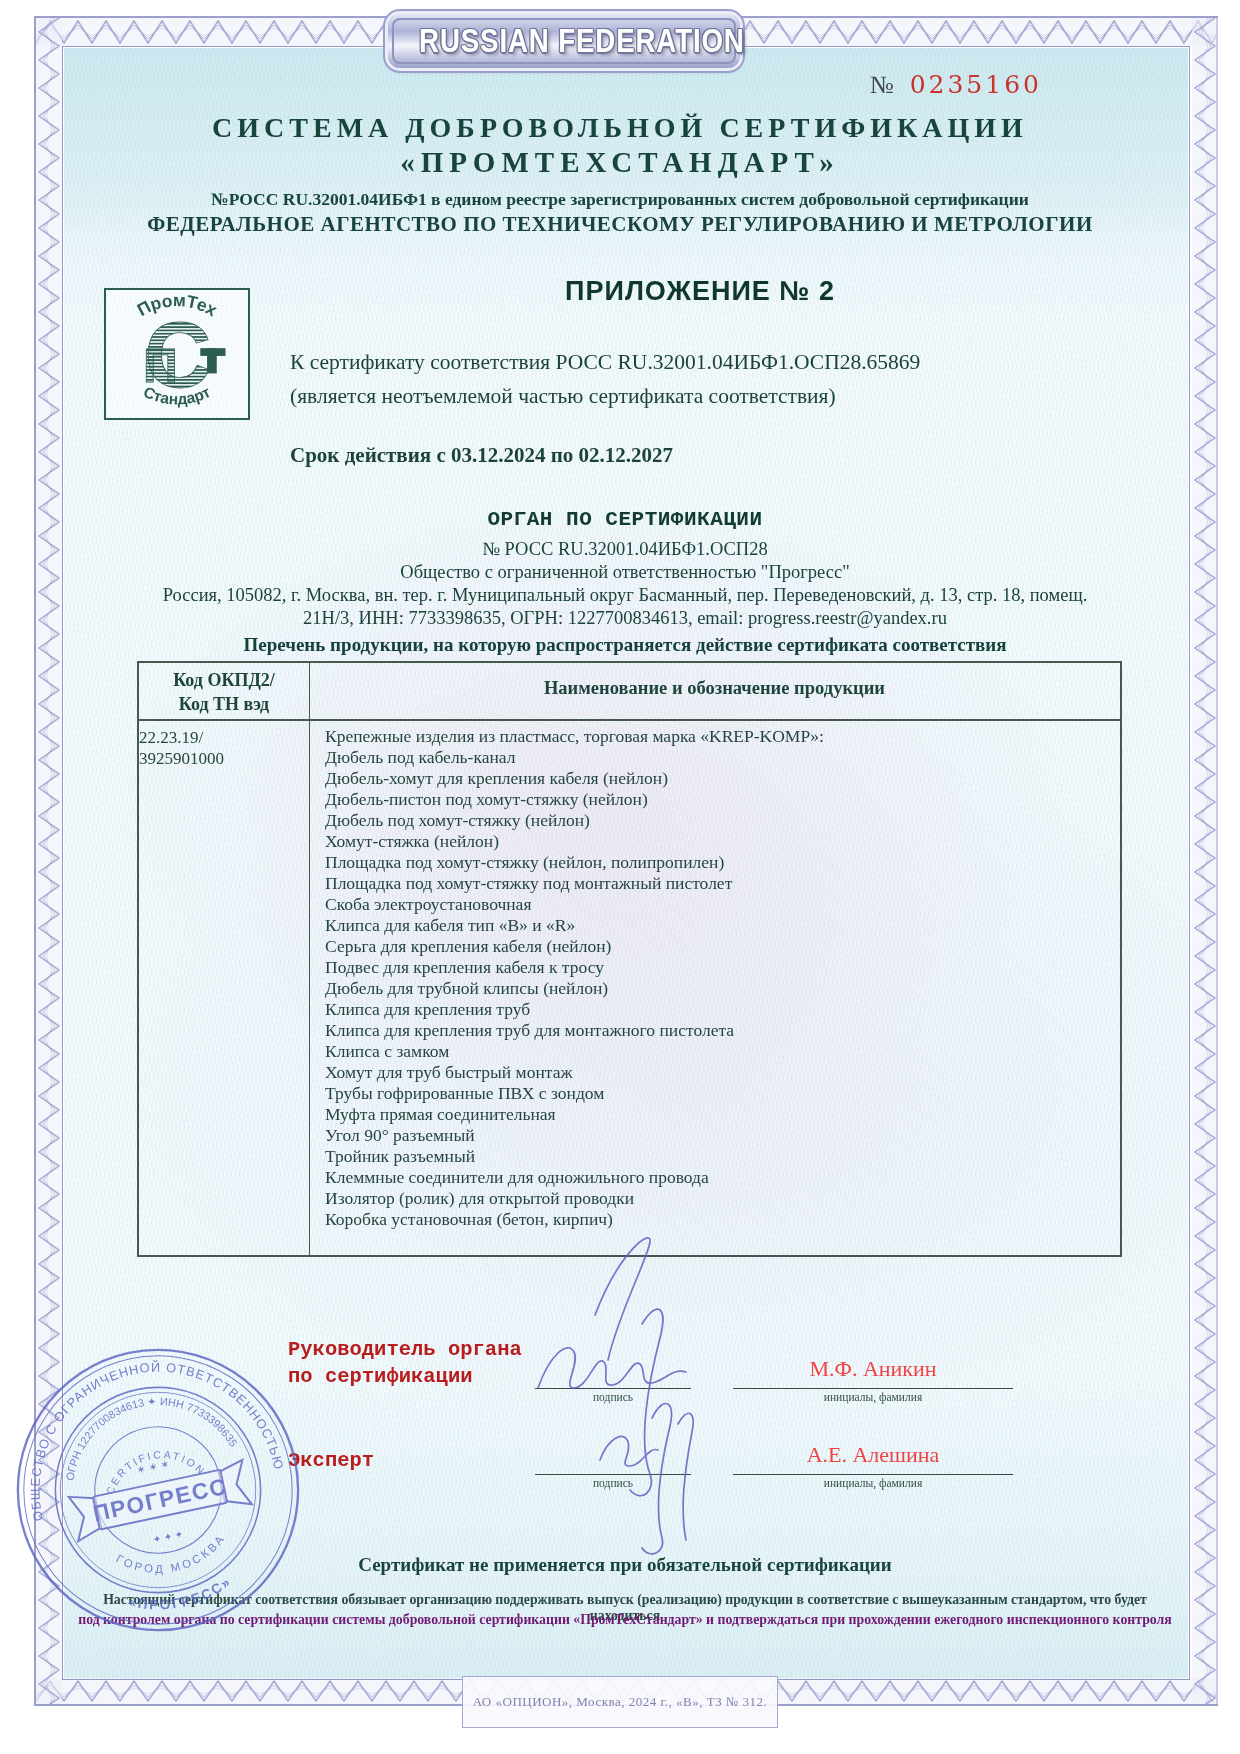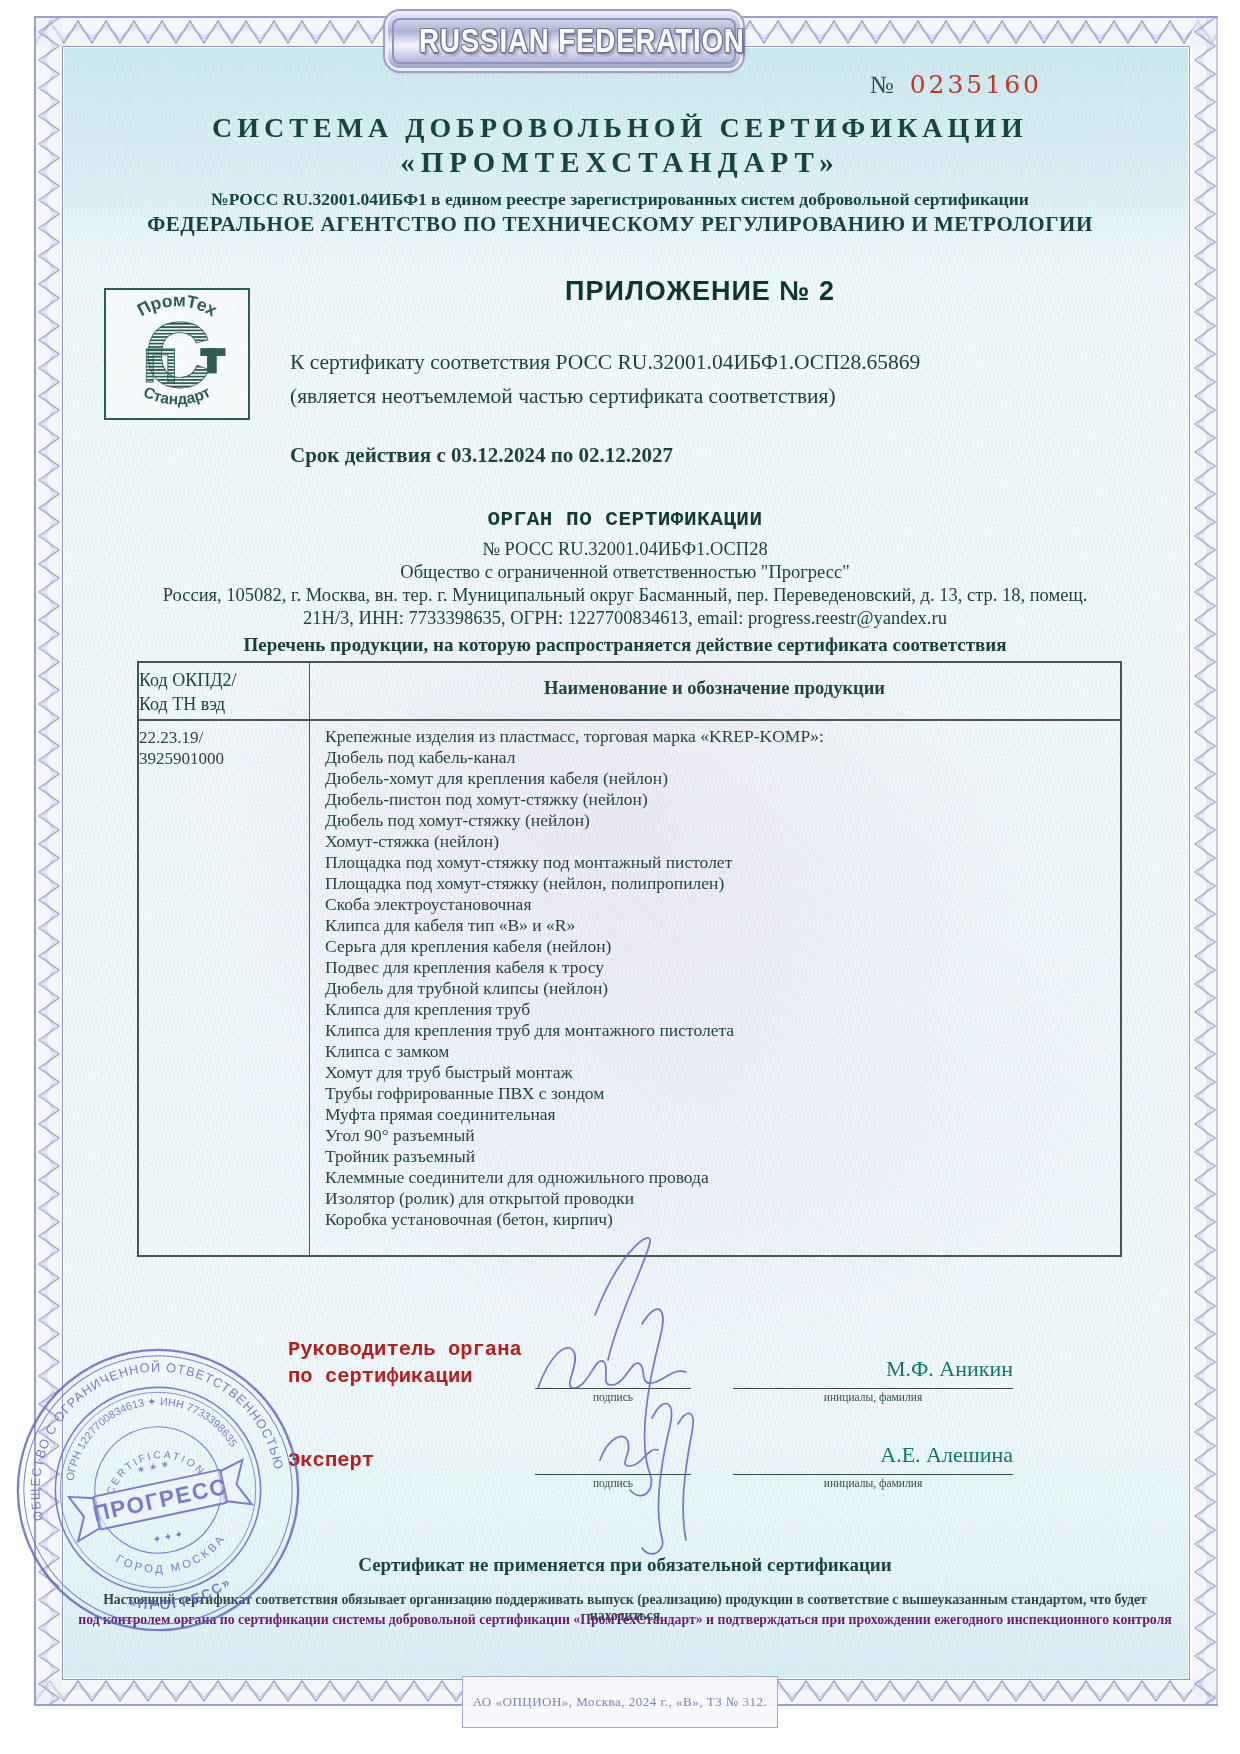--- a/index.html
+++ b/index.html
@@ -56,40 +56,40 @@
   #organ-h{top:508px;font-family:Liberation Mono, monospace;font-weight:bold;font-size:21px;color:#123c30;letter-spacing:.5px}
   #organ-no{top:539px;font-size:18.5px}
   #organ-co{top:562px;font-size:18.5px}
   #addr1{top:585px;font-size:18.5px}
   #addr2{top:608px;font-size:18.5px}
   #list-h{top:634px;font-size:19px;font-weight:bold;color:#14413a}
   
   #ptable{left:137px;top:661px;width:985px;height:596px;border:2px solid #47584f}
   #ptable .divider{position:absolute;left:170px;top:0;bottom:0;border-left:1.5px solid #47584f}
   #ptable .hrow{position:absolute;left:0;right:0;top:0;height:56px;border-bottom:2px solid #47584f}
-  #th-code{position:absolute;left:0;width:170px;top:5px;text-align:left;font-weight:normal;font-size:18px;line-height:24px;color:#1d443d}
+  #th-code{position:absolute;left:0;width:170px;top:5px;text-align:center;font-weight:bold;font-size:18px;line-height:24px;color:#1d443d}
   #th-name{position:absolute;left:170px;right:0;top:15px;text-align:center;font-weight:bold;font-size:18.5px;color:#1d443d}
   #td-code{position:absolute;left:0;width:170px;top:64px;text-align:left;font-size:17px;line-height:21px;color:#24453f}
   #plist{position:absolute;left:186px;right:8px;top:63px}
   .pline{font-size:17.5px;line-height:21px;color:#24453f;white-space:nowrap}
   
   .role{left:288px;font-family:Liberation Mono, monospace;font-weight:bold;font-size:20.5px;color:#b91c1c;line-height:27px}
   #role1{top:1336px}
   #role2{top:1447px}
   .sigline{border-top:1.5px solid #394b45}
   #sline1{left:535px;top:1388px;width:156px}
   #nline1{left:733px;top:1388px;width:280px}
   #sline2{left:535px;top:1474px;width:156px}
   #nline2{left:733px;top:1474px;width:280px}
   .scap{text-align:center;font-size:11.5px;color:#35514a}
   #scap1{left:535px;top:1391px;width:156px}
   #ncap1{left:733px;top:1391px;width:280px}
   #scap2{left:535px;top:1477px;width:156px}
   #ncap2{left:733px;top:1477px;width:280px}
-  .sname{text-align:right;font-size:22px;color:#0f766e}
+  .sname{text-align:center;font-size:22px;color:#ef4444}
   #name1{left:733px;top:1356px;width:280px}
   #name2{left:733px;top:1442px;width:280px}
   #signatures-svg{left:500px;top:1220px;width:400px;height:350px;z-index:4}
   #stamp-svg{left:10px;top:1342px;width:296px;height:296px;transform:rotate(-12deg);opacity:.82;z-index:2}
   
   #no-mandatory{top:1554px;font-size:19px;font-weight:bold;color:#17453c}
   #fp1{top:1592px;font-size:13.8px;font-weight:bold;color:#2a4a42}
   #fp2{top:1612px;font-size:13.8px;font-weight:bold;color:#701a75}
   #imprint-wrap{left:0;right:0;top:1676px;text-align:center;z-index:7}
   #imprint{display:inline-block;font-size:13px;color:#7d84ad;border:1px solid #a3a9cf;
@@ -178,22 +178,22 @@
     <div>22.23.19/</div>
     <div>3925901000</div>
   </div>
   <div id="plist">
       <div class="pline">Крепежные изделия из пластмасс, торговая марка «KREP-KOMP»:</div>
       <div class="pline">Дюбель под кабель-канал</div>
       <div class="pline">Дюбель-хомут для крепления кабеля (нейлон)</div>
       <div class="pline">Дюбель-пистон под хомут-стяжку (нейлон)</div>
       <div class="pline">Дюбель под хомут-стяжку (нейлон)</div>
       <div class="pline">Хомут-стяжка (нейлон)</div>
+      <div class="pline">Площадка под хомут-стяжку (нейлон, полипропилен)</div>
       <div class="pline">Площадка под хомут-стяжку под монтажный пистолет</div>
-      <div class="pline">Площадка под хомут-стяжку (нейлон, полипропилен)</div>
       <div class="pline">Скоба электроустановочная</div>
       <div class="pline">Клипса для кабеля тип «В» и «R»</div>
       <div class="pline">Серьга для крепления кабеля (нейлон)</div>
       <div class="pline">Подвес для крепления кабеля к тросу</div>
       <div class="pline">Дюбель для трубной клипсы (нейлон)</div>
       <div class="pline">Клипса для крепления труб</div>
       <div class="pline">Клипса для крепления труб для монтажного пистолета</div>
       <div class="pline">Клипса с замком</div>
       <div class="pline">Хомут для труб быстрый монтаж</div>
       <div class="pline">Трубы гофрированные ПВХ с зондом</div>

